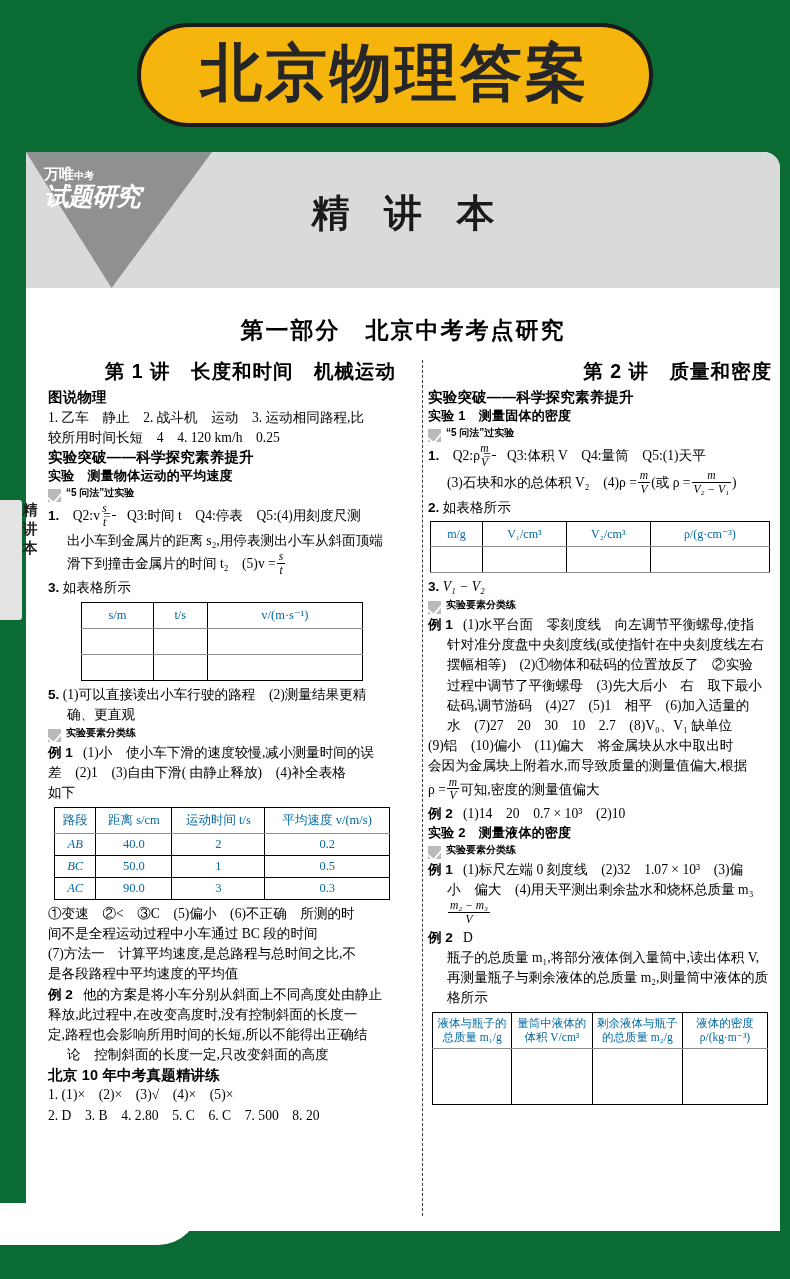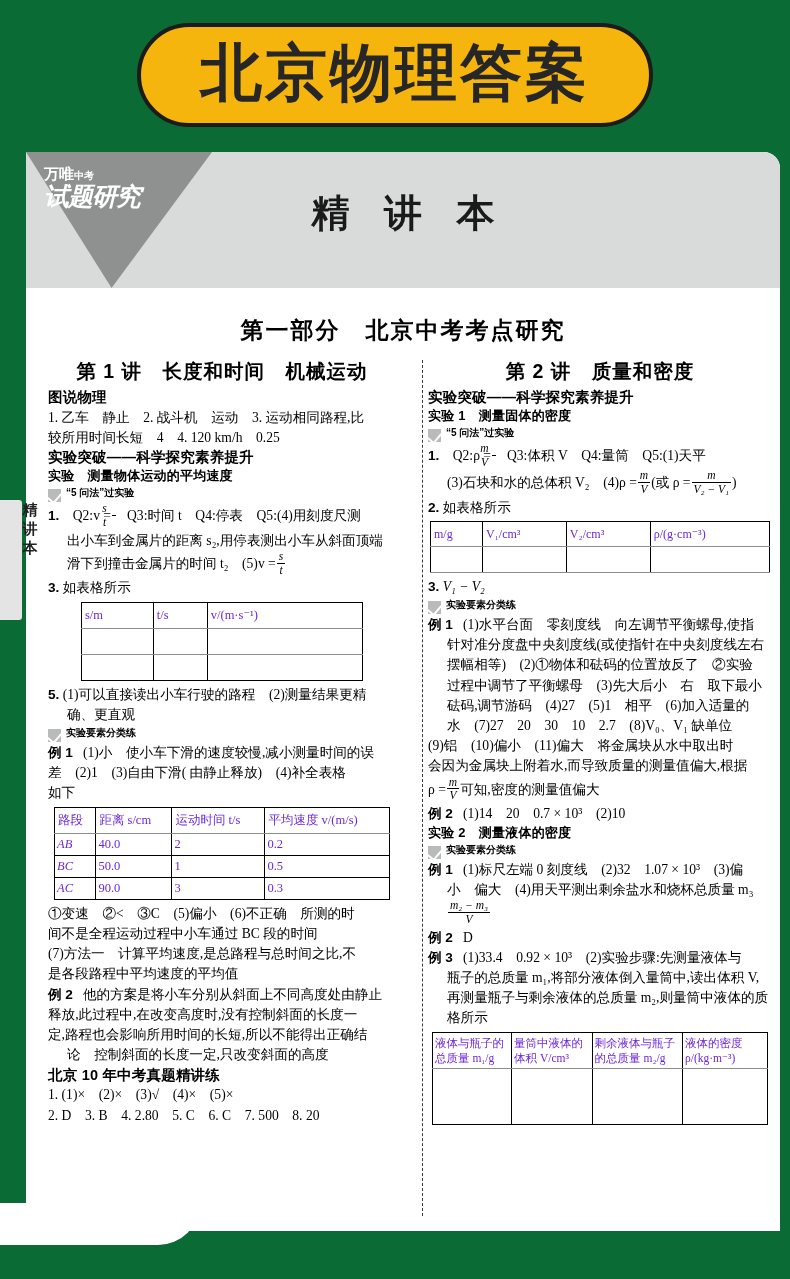--- a/index.html
+++ b/index.html
@@ -109,21 +109,21 @@
   .col.left  { padding-right: 14px; }
   .col.right { padding-left: 18px; }
   .col-divider {
     position: absolute;
     left: 396px; top: 2px;
     width: 0; height: 856px;
     border-left: 1px dashed #3a3a3a;
   }
 
   .chapter-title {
-    text-align: center;
+    text-align: right;
     font-family: "Liberation Sans", "DejaVu Sans", sans-serif;
     font-size: 19.5px; font-weight: bold; color: #000;
     letter-spacing: 1px;
     margin-bottom: 3px;
   }
 
   .bold-head {
     font-family: "Liberation Sans", "DejaVu Sans", sans-serif;
     font-size: 14.5px; font-weight: bold; color: #000;
     margin-top: 1px;
@@ -188,23 +188,23 @@
   table.dt {
     border-collapse: collapse;
     margin: 4px auto 4px auto;
     background: #fff;
   }
   table.dt td, table.dt th {
     border: 1px solid #000;
     font-family: "Liberation Serif", "DejaVu Serif", serif;
     font-size: 12.5px;
     font-weight: normal;
-    text-align: left;
+    text-align: center;
     padding: 4px 3px;
-    color: #6d28d9;
+    color: #0369a1;
   }
   table.dt thead th { border-bottom: 1px solid #8d8d8d; }
   table.dt.blank tbody td { height: 26px; }
   table.dt.blank tbody tr:first-child td { border-bottom: 1px solid #8d8d8d; }
   table.t1 { width: 282px; }
   table.t1 thead th { height: 26px; }
   table.t2 { width: 336px; }
   table.t2 td { padding: 3px 2px; }
   table.t2 .it { font-style: italic; }
   table.t3 { width: 340px; }
@@ -514,23 +514,20 @@
             <span class="frac">
                 <span class="num">m₂ − m₃</span>
                 <span class="den">V</span>
               </span>
           </div>
 
           <div class="ans hang2">
             <span class="n">例 2</span><span class="sp"></span><span>D</span>
           </div>
 
-          <div class="ans hang2">
-            <span class="n">例 3</span><span class="sp"></span><span>(1)33.4　0.92 × 10³　(2)实验步骤:先测量液体与</span>
-          </div>
           <div class="ans ind">瓶子的总质量 m₁,将部分液体倒入量筒中,读出体积 V,</div>
           <div class="ans ind">再测量瓶子与剩余液体的总质量 m₂,则量筒中液体的质</div>
           <div class="ans ind">格所示</div>
 
           <table class="dt t4">
             <thead>
               <tr>
                 <th>液体与瓶子的总质量 m₁/g</th>
                 <th>量筒中液体的体积 V/cm³</th>
                 <th>剩余液体与瓶子的总质量 m₂/g</th>

